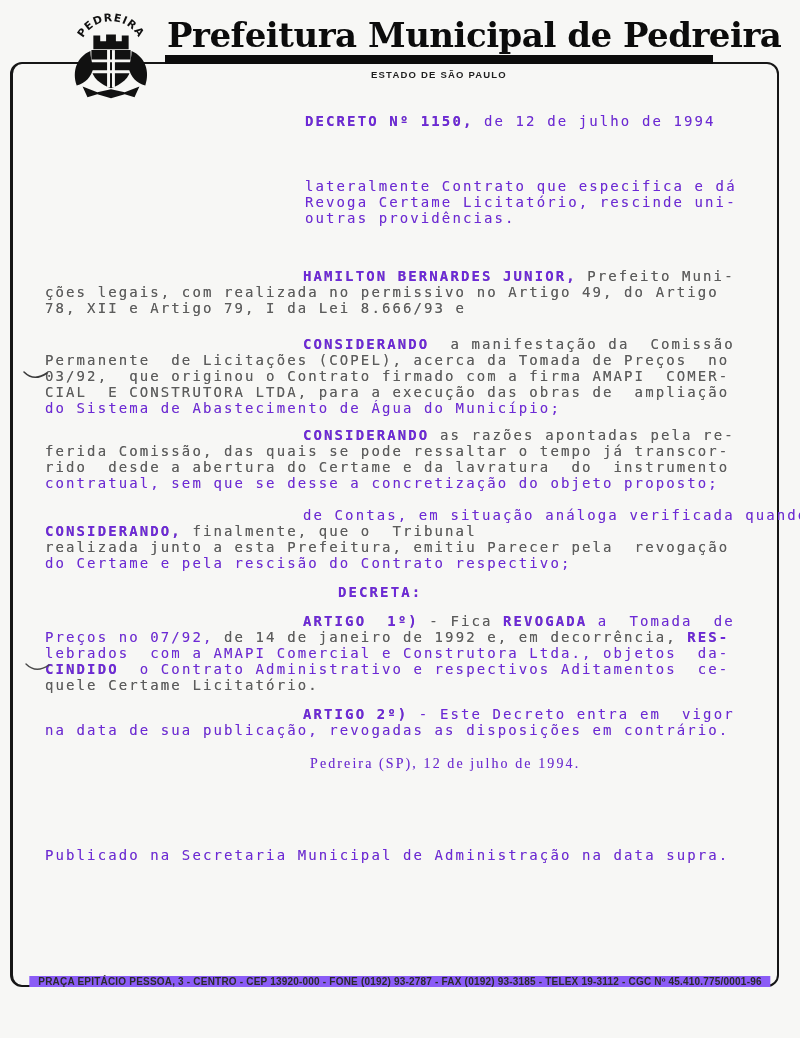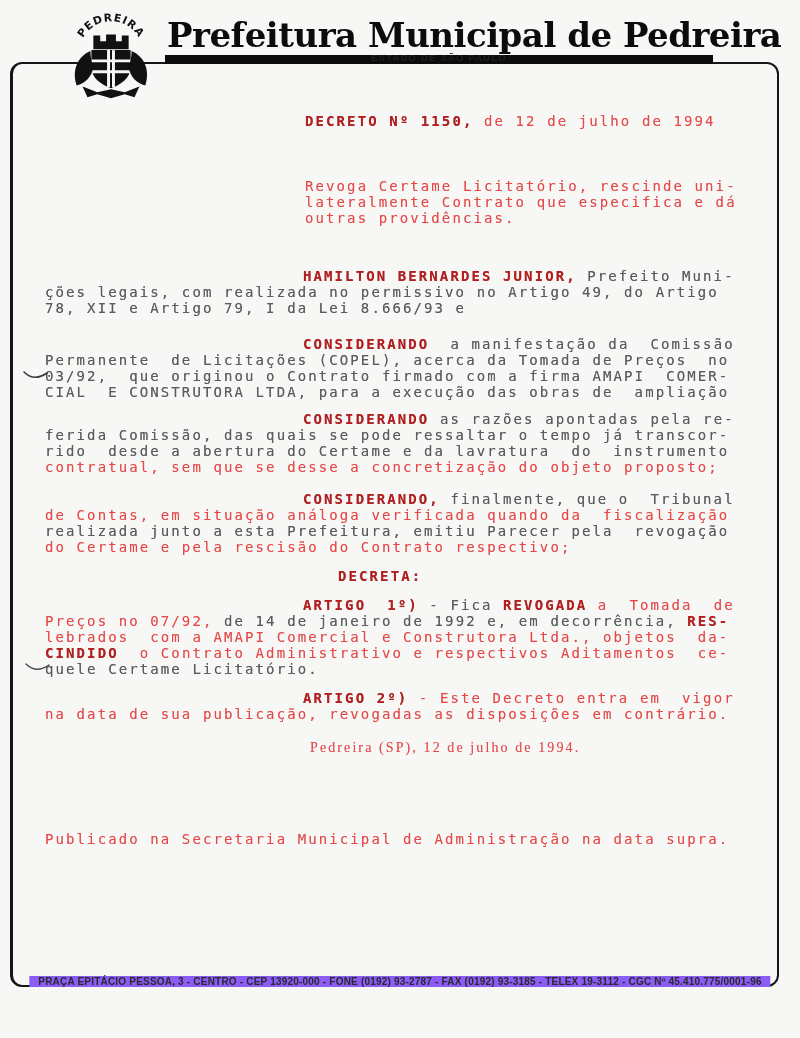--- a/index.html
+++ b/index.html
@@ -16,33 +16,33 @@
   
   .crest{position:absolute;left:62px;top:6px;width:98px;height:100px;}
   .hdr-title{
     position:absolute;left:167px;top:16px;width:560px;
     font-family:"DejaVu Serif","Liberation Serif",serif;
     font-weight:bold;font-size:34px;line-height:38px;color:#0c0c0c;
     letter-spacing:-0.5px;white-space:nowrap;
   }
   .hdr-rule{position:absolute;left:165px;top:55px;width:548px;height:9px;background:#0c0c0c;}
   .hdr-sub{
-    position:absolute;left:165px;top:52px;width:548px;text-align:center;
+    position:absolute;left:165px;top:69px;width:548px;text-align:center;
     font-family:"Liberation Sans","DejaVu Sans",sans-serif;
     font-weight:bold;font-size:9.5px;letter-spacing:1.2px;color:#1f1f1f;
   }
   
   .doc{
     position:absolute;left:45px;top:0;width:710px;
     font-size:14px;line-height:16px;letter-spacing:2.1px;
     color:#5c5c5c;text-shadow:0 0 0.6px rgba(60,60,60,.55);
   }
   .line{height:16px;white-space:pre;}
-  .seg-b{font-weight:bold;color:#b91c1c;}
-  .seg-f{color:#ef4444;text-shadow:0 0 0.6px rgba(120,120,120,.4);margin-top:24px;}
+  .seg-b{font-weight:bold;color:#6d28d9;}
+  .seg-f{color:#6d28d9;text-shadow:0 0 0.6px rgba(120,120,120,.4);margin-top:24px;}
   .indent-first .line:first-child{padding-left:258px;}
   .b-title{margin-top:113px;margin-left:260px;}
   .b-summary{margin-top:49px;margin-left:260px;}
   .b-opening{margin-top:42px;}
   .b-considerando-1{margin-top:20px;}
   .b-considerando-2{margin-top:11px;}
   .b-considerando-3{margin-top:16px;}
   .b-decreta{margin-top:13px;margin-left:260px;padding-left:33px;}
   .b-artigo-1{margin-top:13px;}
   .b-artigo-2{margin-top:13px;}
@@ -83,44 +83,45 @@
 
 <div class="hdr-title">Prefeitura Municipal de Pedreira</div>
 <div class="hdr-rule"></div>
 <div class="hdr-sub">ESTADO DE SÃO PAULO</div>
 
 <div class="doc">
     <div class="block b-title">
       <div class="line"><span class="seg-b">DECRETO Nº 1150,</span><span class="seg-f"> de 12 de julho de 1994</span></div>
     </div>
     <div class="block b-summary">
+      <div class="line"><span class="seg-f">lateralmente Contrato que especifica e dá</span></div>
       <div class="line"><span class="seg-f">Revoga Certame Licitatório, rescinde uni-</span></div>
-      <div class="line"><span class="seg-f">lateralmente Contrato que especifica e dá</span></div>
       <div class="line"><span class="seg-f">outras providências.</span></div>
     </div>
     <div class="block b-opening indent-first">
       <div class="line"><span class="seg-b">HAMILTON BERNARDES JUNIOR,</span><span> Prefeito Muni-</span></div>
       <div class="line"><span>ções legais, com realizada no permissivo no Artigo 49, do Artigo</span></div>
       <div class="line"><span>78, XII e Artigo 79, I da Lei 8.666/93 e</span></div>
     </div>
     <div class="block b-considerando-1 indent-first">
       <div class="line"><span class="seg-b">CONSIDERANDO</span><span>  a manifestação da  Comissão</span></div>
       <div class="line"><span>Permanente  de Licitações (COPEL), acerca da Tomada de Preços  no</span></div>
       <div class="line"><span>03/92,  que originou o Contrato firmado com a firma AMAPI  COMER-</span></div>
       <div class="line"><span>CIAL  E CONSTRUTORA LTDA, para a execução das obras de  ampliação</span></div>
+      <div class="line"><span class="seg-f">do Sistema de Abastecimento de Água do Município;</span></div>
     </div>
     <div class="block b-considerando-2 indent-first">
       <div class="line"><span class="seg-b">CONSIDERANDO</span><span> as razões apontadas pela re-</span></div>
       <div class="line"><span>ferida Comissão, das quais se pode ressaltar o tempo já transcor-</span></div>
       <div class="line"><span>rido  desde a abertura do Certame e da lavratura  do  instrumento</span></div>
       <div class="line"><span class="seg-f">contratual, sem que se desse a concretização do objeto proposto;</span></div>
     </div>
     <div class="block b-considerando-3 indent-first">
+      <div class="line"><span class="seg-f">de Contas, em situação análoga verificada quando da  fiscalização</span></div>
       <div class="line"><span class="seg-b">CONSIDERANDO,</span><span> finalmente, que o  Tribunal</span></div>
-      <div class="line"><span class="seg-f">de Contas, em situação análoga verificada quando da  fiscalização</span></div>
       <div class="line"><span>realizada junto a esta Prefeitura, emitiu Parecer pela  revogação</span></div>
       <div class="line"><span class="seg-f">do Certame e pela rescisão do Contrato respectivo;</span></div>
     </div>
     <div class="block b-decreta">
       <div class="line"><span class="seg-b">DECRETA:</span></div>
     </div>
     <div class="block b-artigo-1 indent-first">
       <div class="line"><span class="seg-b">ARTIGO  1º)</span><span> - Fica </span><span class="seg-b">REVOGADA</span><span class="seg-f"> a  Tomada  de</span></div>
       <div class="line"><span class="seg-f">Preços no 07/92, </span><span>de 14 de janeiro de 1992 e, em decorrência, </span><span class="seg-b">RES-</span></div>
       <div class="line"><span class="seg-f">lebrados  com a AMAPI Comercial e Construtora Ltda., objetos  da-</span></div>

